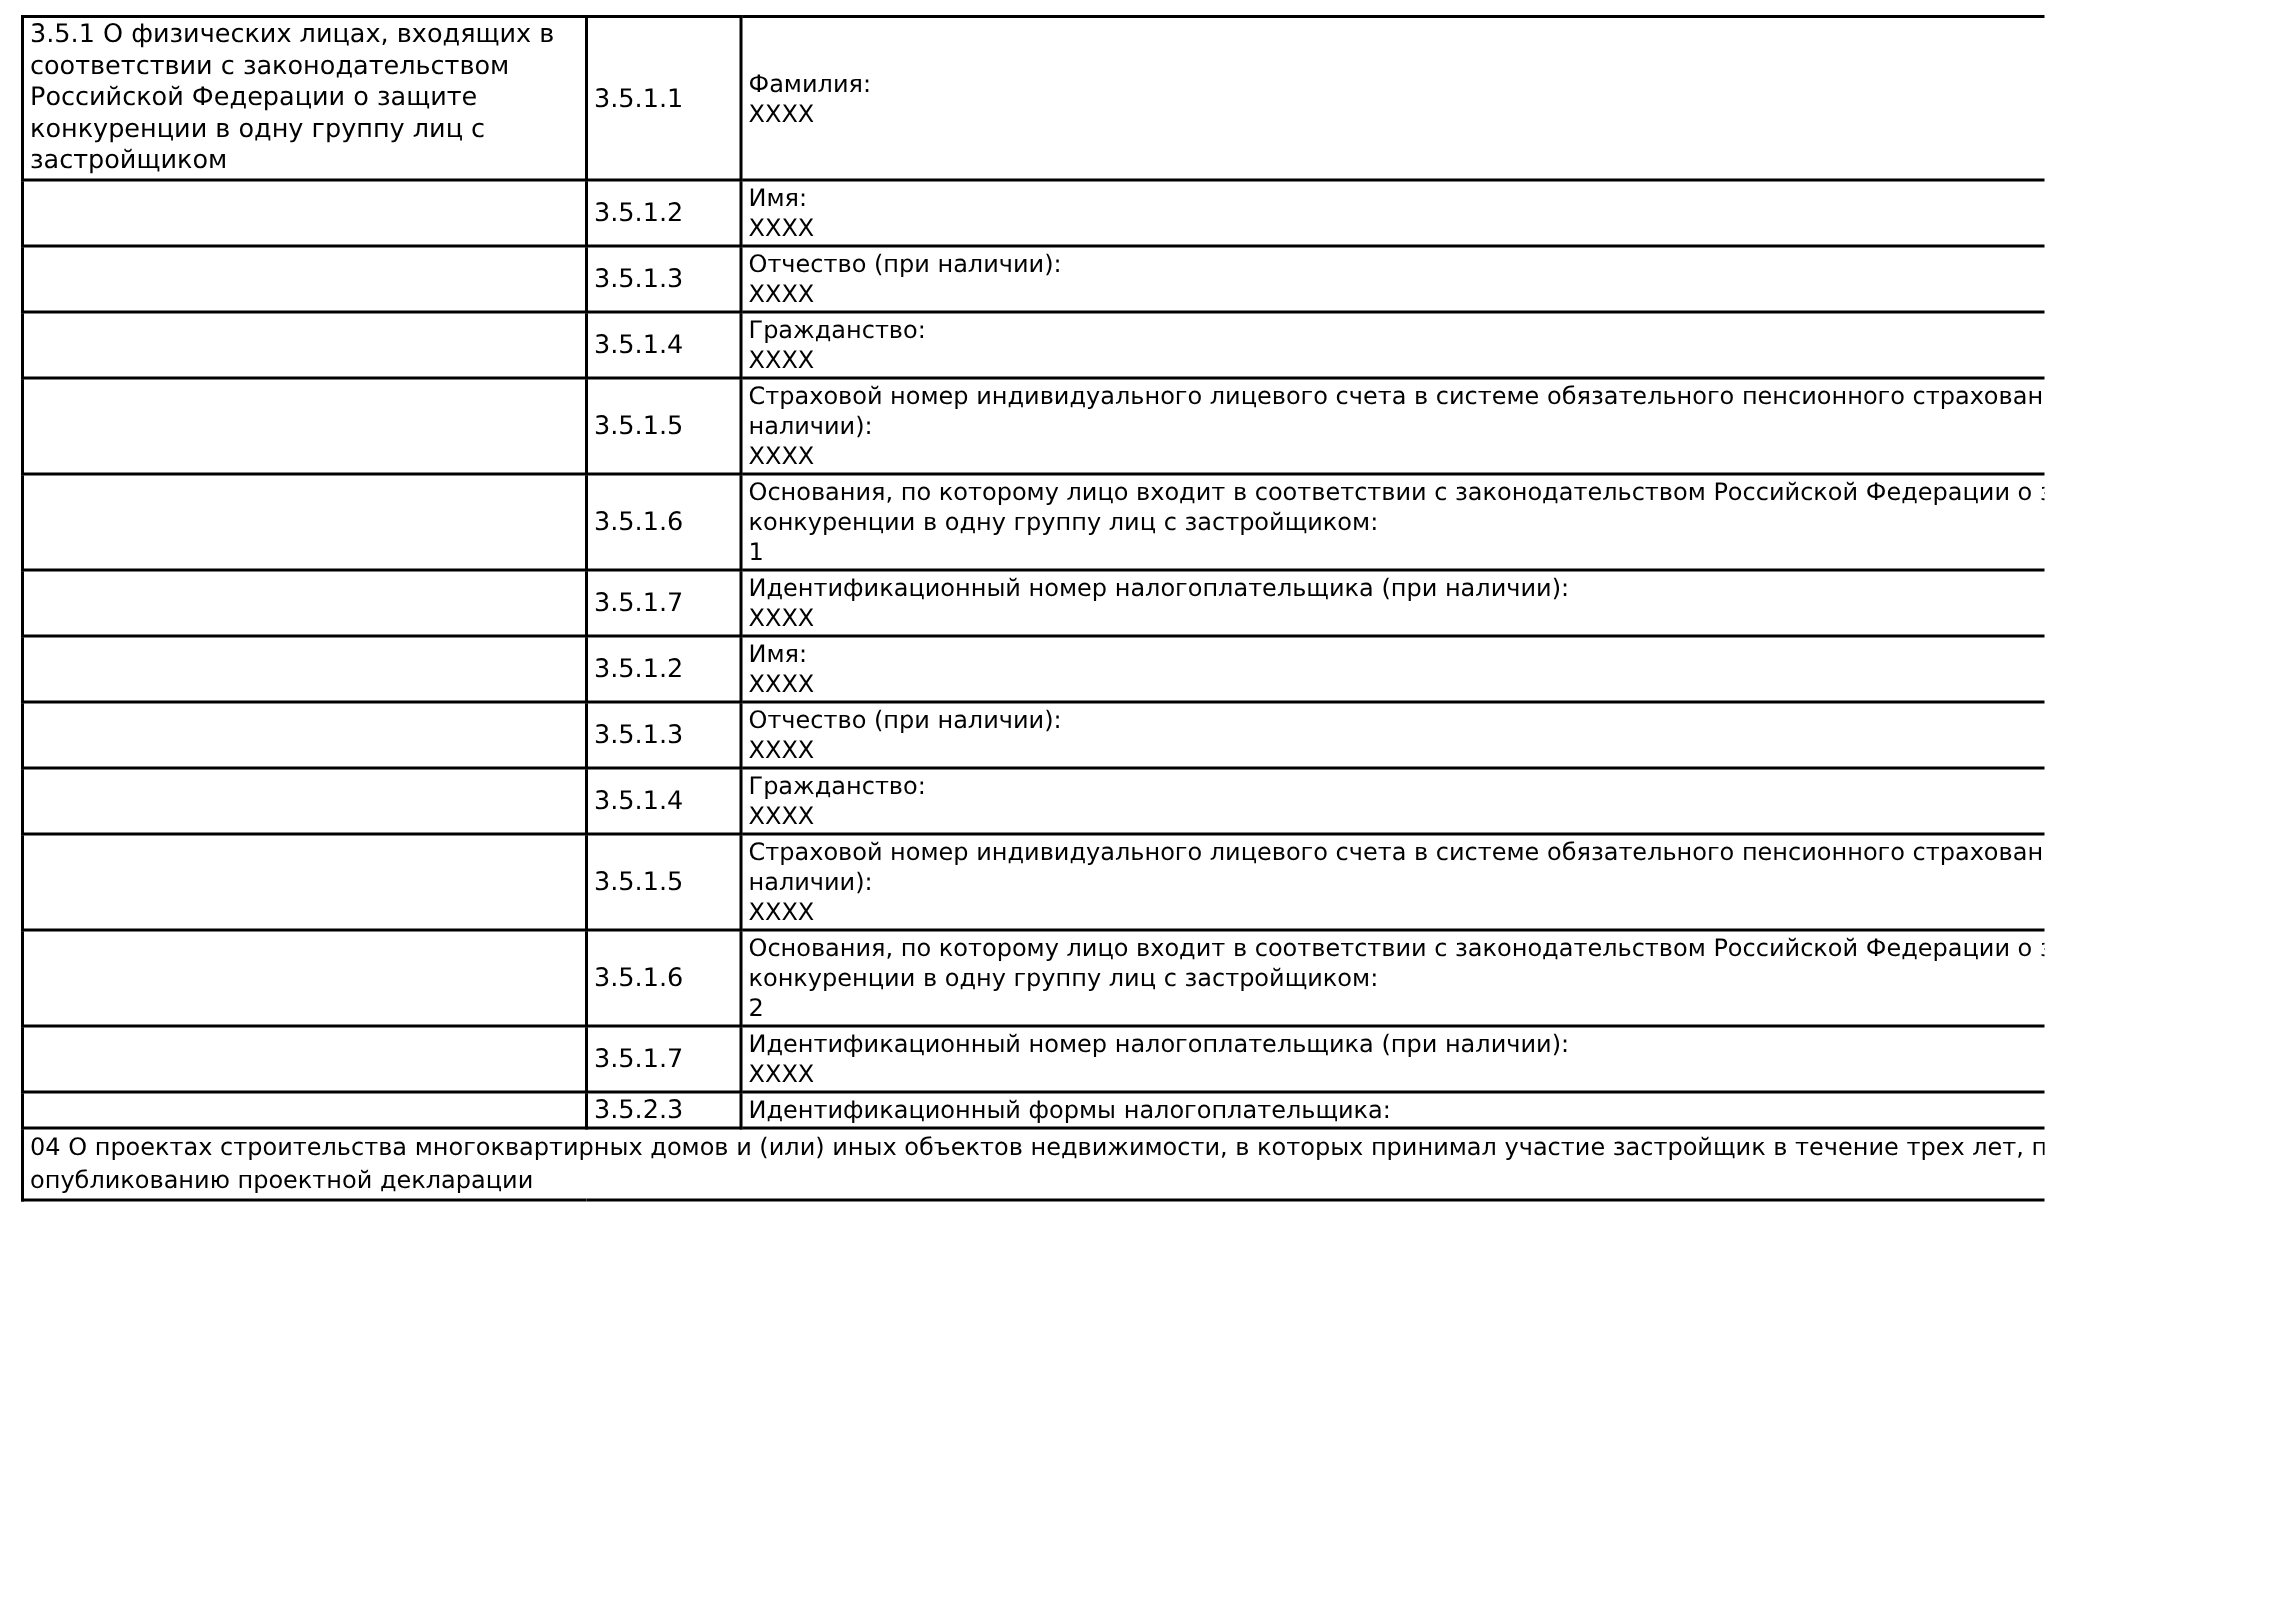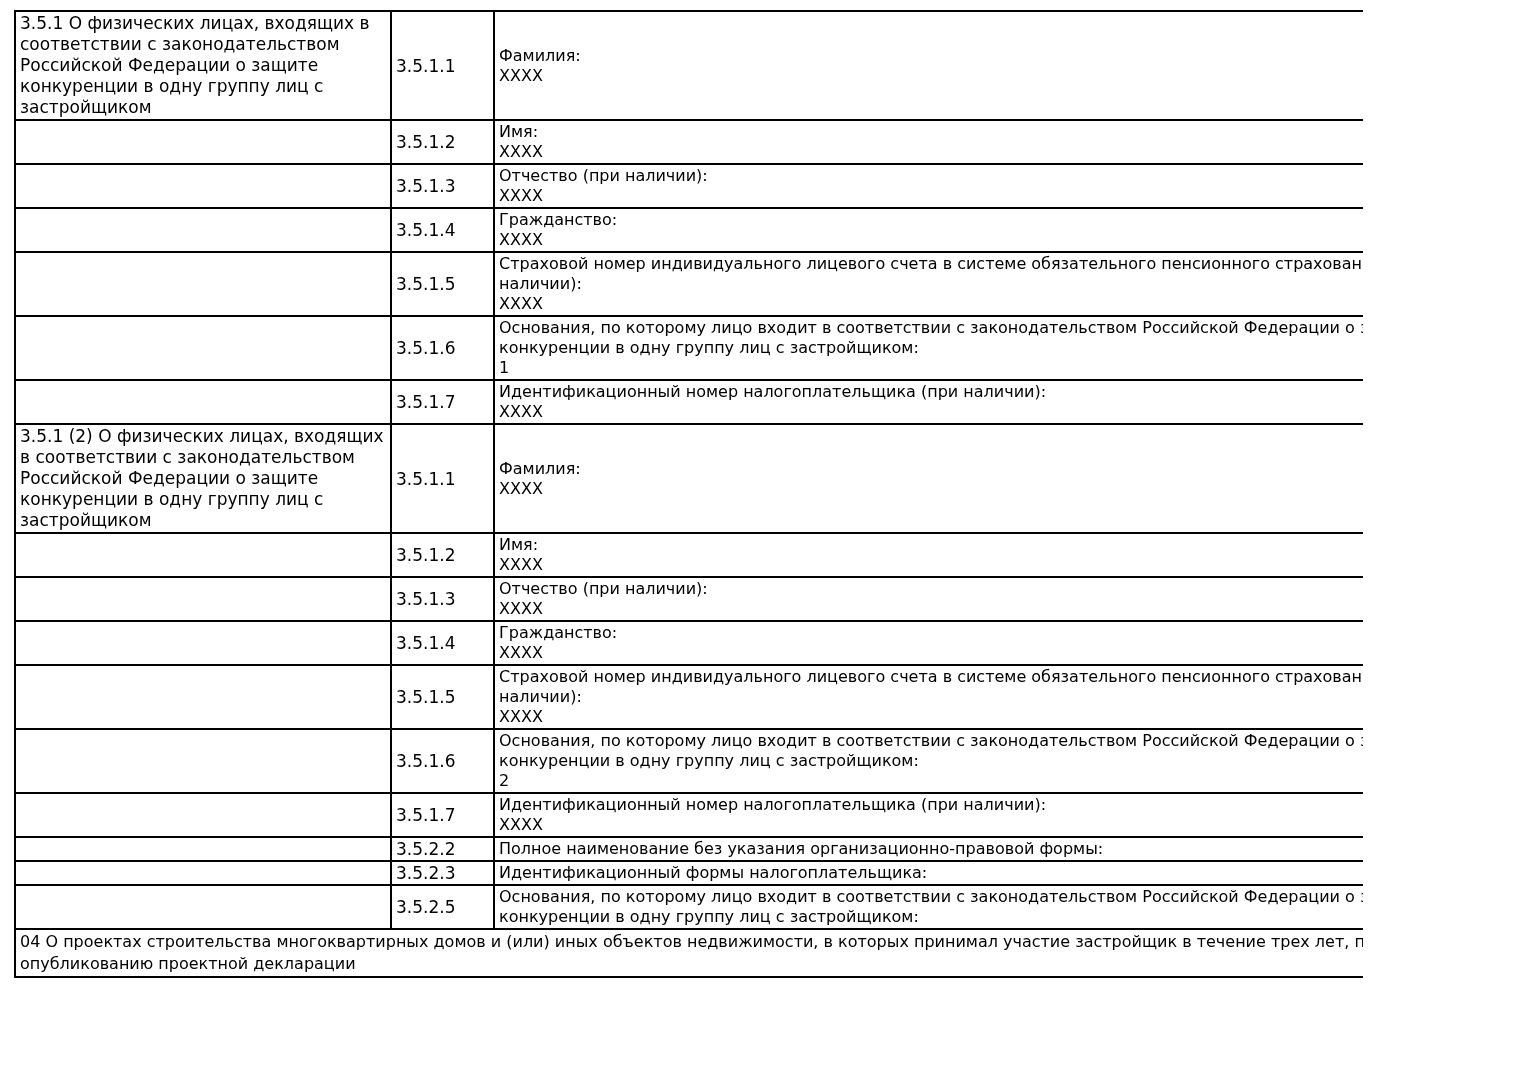--- a/index.html
+++ b/index.html
@@ -116,28 +116,20 @@
           </td>
         </tr>
         <tr>
           <td class="section-cell"></td>
           <td class="code-cell">3.5.1.7</td>
           <td class="field-cell">
             <div class="field-label">Идентификационный номер налогоплательщика (при наличии):</div>
             <div class="field-value">XXXX</div>
           </td>
         </tr>
-        <tr class="tall-row">
-          <td class="section-cell">3.5.1 (2) О физических лицах, входящих в соответствии с законодательством Российской Федерации о защите конкуренции в одну группу лиц с застройщиком</td>
-          <td class="code-cell">3.5.1.1</td>
-          <td class="field-cell">
-            <div class="field-label">Фамилия:</div>
-            <div class="field-value">XXXX</div>
-          </td>
-        </tr>
         <tr>
           <td class="section-cell"></td>
           <td class="code-cell">3.5.1.2</td>
           <td class="field-cell">
             <div class="field-label">Имя:</div>
             <div class="field-value">XXXX</div>
           </td>
         </tr>
         <tr>
           <td class="section-cell"></td>
@@ -174,37 +166,23 @@
         <tr>
           <td class="section-cell"></td>
           <td class="code-cell">3.5.1.7</td>
           <td class="field-cell">
             <div class="field-label">Идентификационный номер налогоплательщика (при наличии):</div>
             <div class="field-value">XXXX</div>
           </td>
         </tr>
         <tr>
           <td class="section-cell"></td>
-          <td class="code-cell">3.5.2.2</td>
-          <td class="field-cell">
-            <div class="field-label">Полное наименование без указания организационно-правовой формы:</div>
-          </td>
-        </tr>
-        <tr>
-          <td class="section-cell"></td>
           <td class="code-cell">3.5.2.3</td>
           <td class="field-cell">
             <div class="field-label">Идентификационный формы налогоплательщика:</div>
-          </td>
-        </tr>
-        <tr>
-          <td class="section-cell"></td>
-          <td class="code-cell">3.5.2.5</td>
-          <td class="field-cell">
-            <div class="field-label">Основания, по которому лицо входит в соответствии с законодательством Российской Федерации о защите конкуренции в одну группу лиц с застройщиком:</div>
           </td>
         </tr>
         <tr>
           <td class="footer-cell" colspan="3">04 О проектах строительства многоквартирных домов и (или) иных объектов недвижимости, в которых принимал участие застройщик в течение трех лет, предшествующих опубликованию проектной декларации</td>
         </tr>
       </tbody>
   </table>
 </div>
 
 </body></html>

